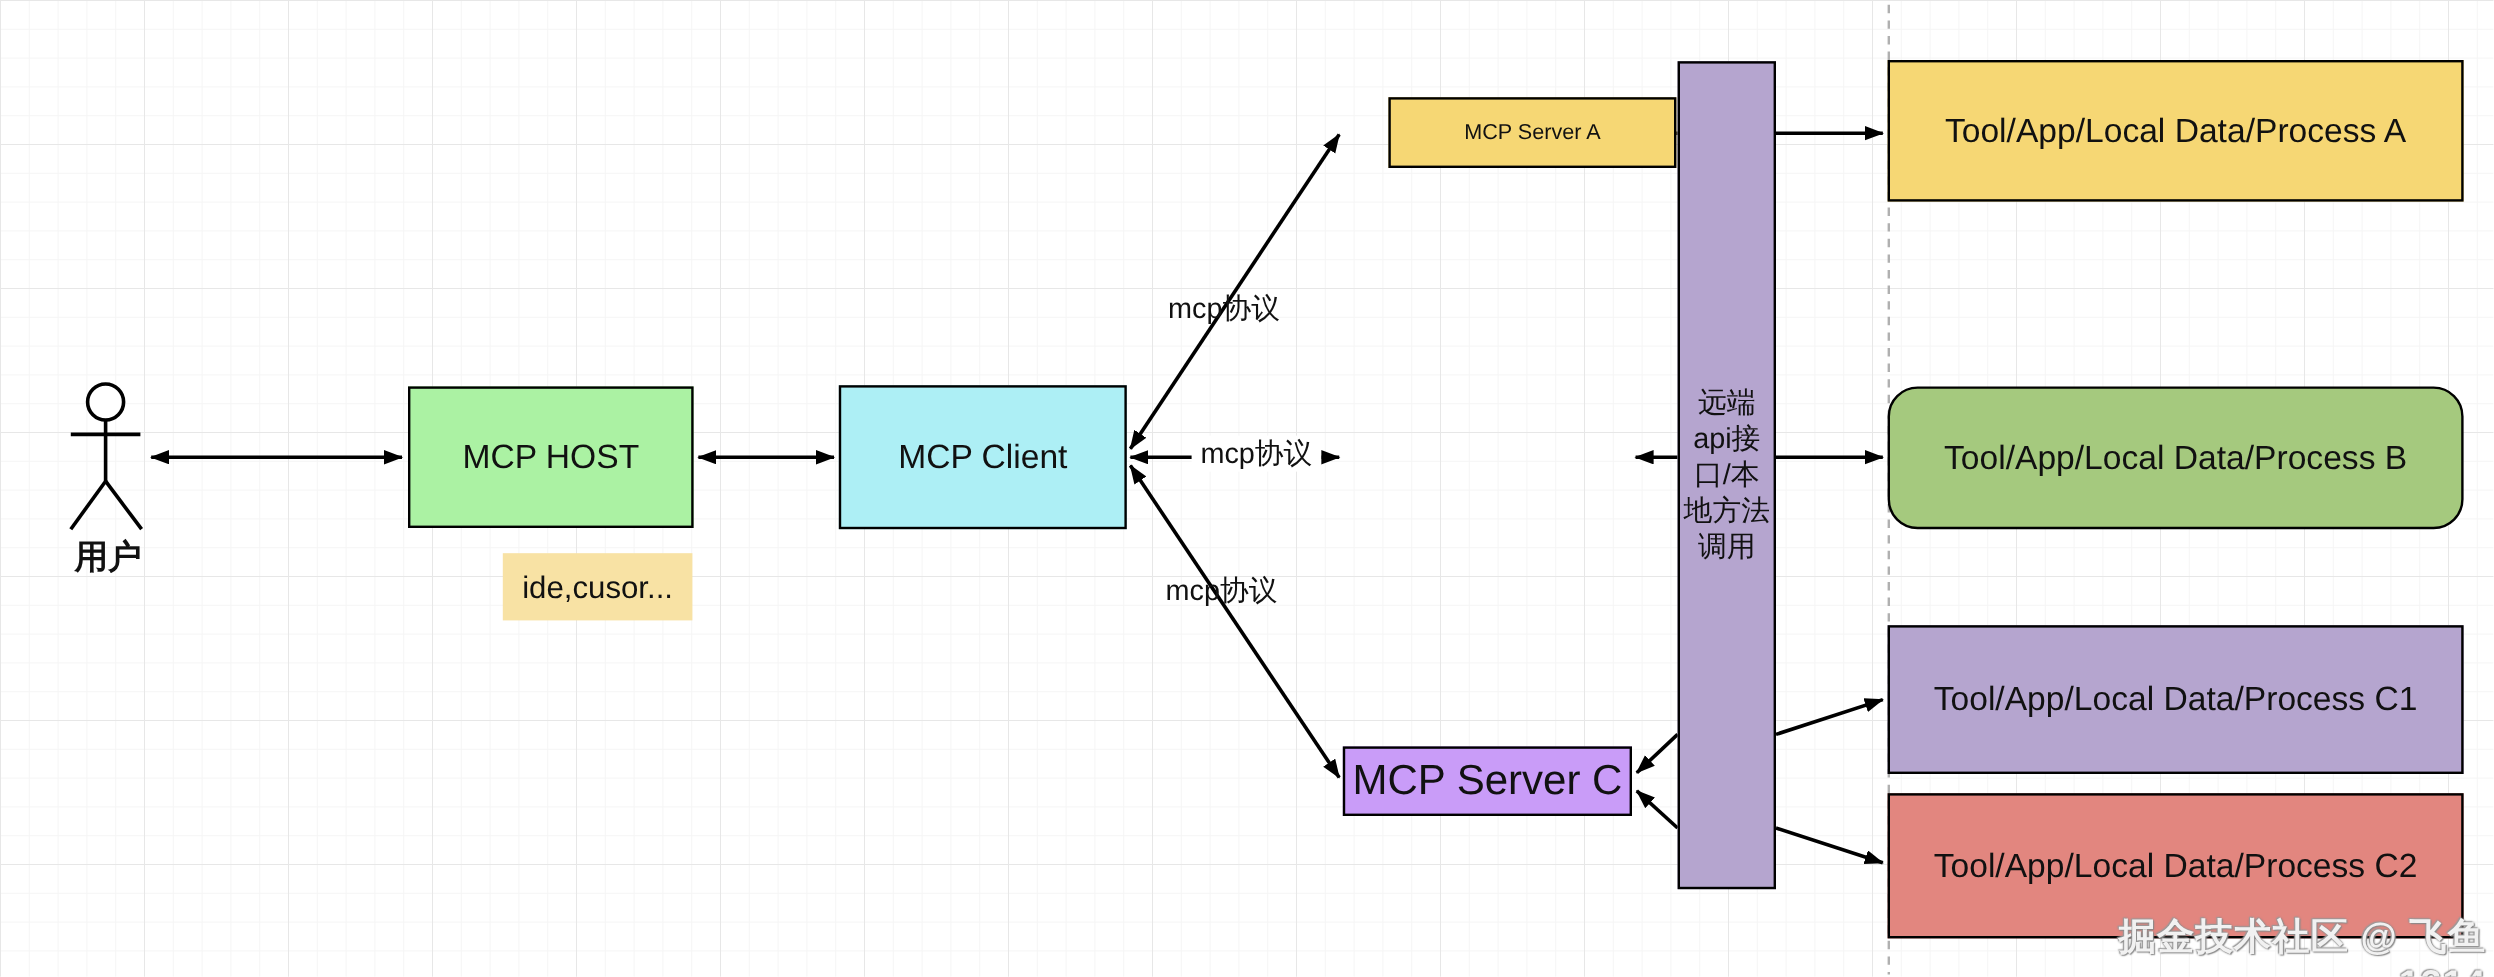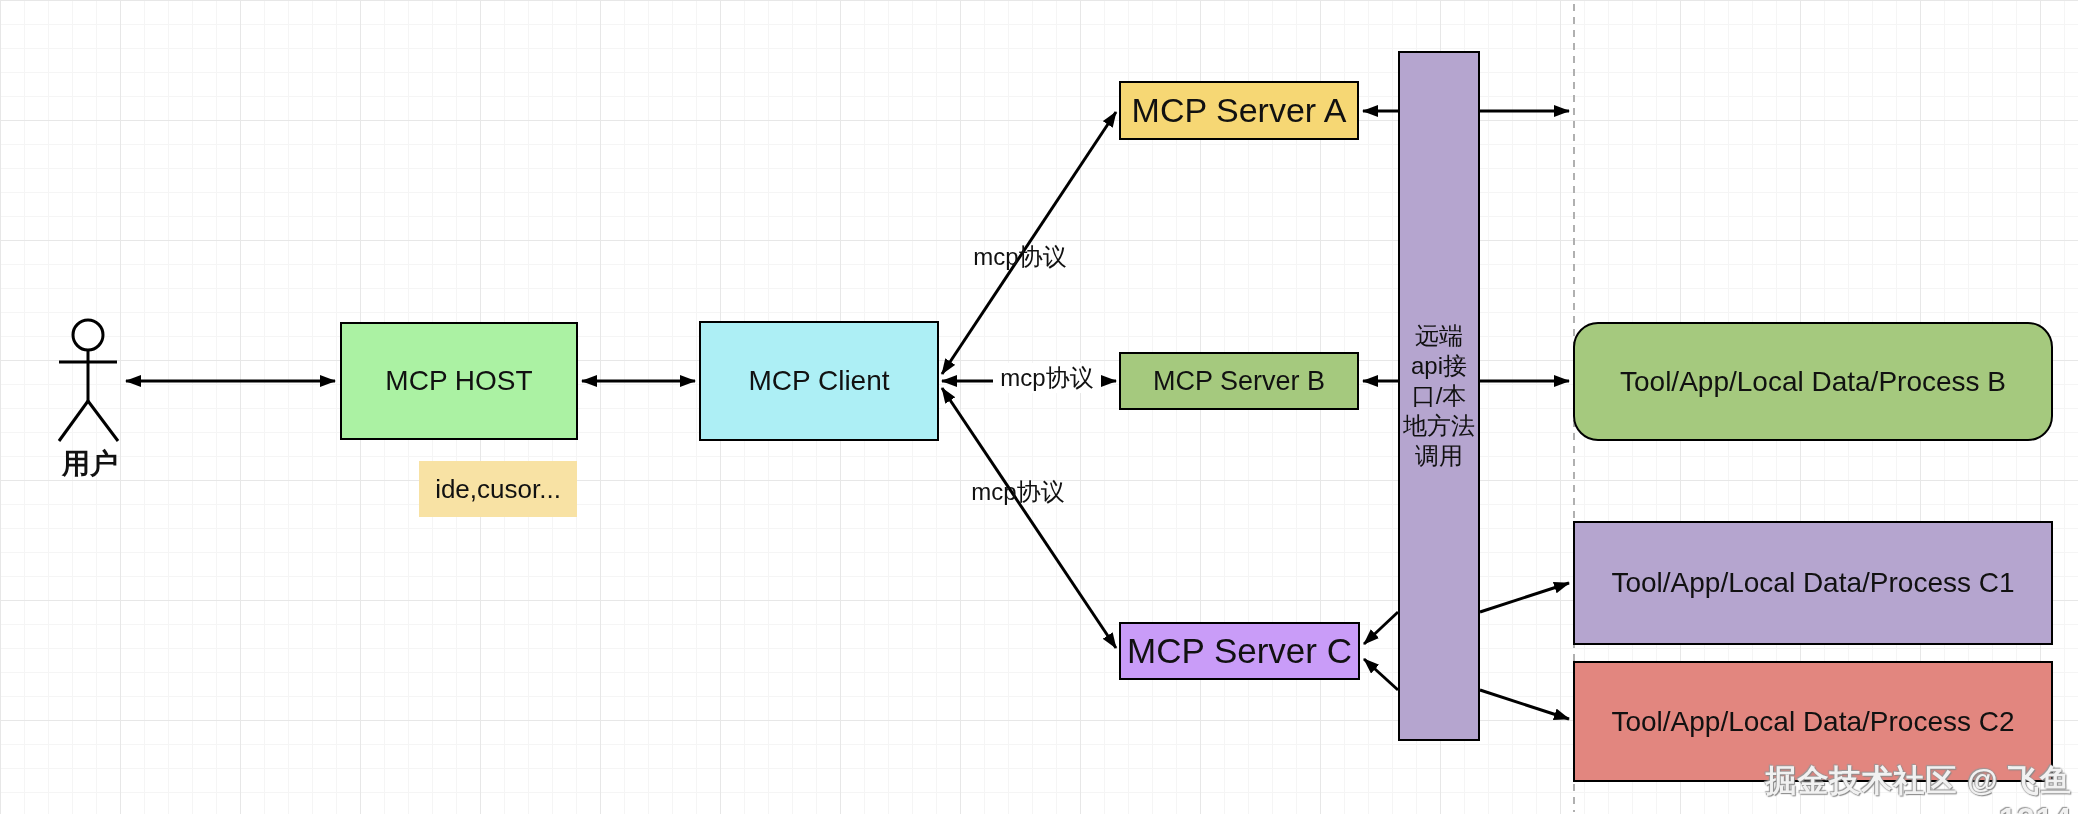--- a/index.html
+++ b/index.html
@@ -97,40 +97,40 @@
   </svg>
 
   <div class="box" style="left:340px;top:322px;width:238px;height:118px;background:#abf2a3;">
     <span>MCP HOST</span>
   </div>
 
   <div class="box" style="left:699px;top:321px;width:240px;height:120px;background:#adeff5;">
     <span>MCP Client</span>
   </div>
 
-  <div class="box" style="left:1119px;top:81px;width:240px;height:59px;background:#f6d774;font-size:34px;">
+  <div class="box" style="left:1157px;top:81px;width:240px;height:59px;background:#f6d774;font-size:18px;">
     <span>MCP Server A</span>
   </div>
 
-  <div class="box" style="left:1119px;top:352px;width:240px;height:58px;background:#a5c97e;font-size:27px;">
-    <span>MCP Server B</span>
-  </div>
 
   <div class="box" style="left:1119px;top:622px;width:241px;height:58px;background:#c99cf8;font-size:35px;">
     <span>MCP Server C</span>
   </div>
 
   <div class="box" style="left:1398px;top:51px;width:82px;height:690px;background:#b5a5cf;">
     <span class="bridge-text">远端
 api接
 口/本
 地方法
 调用</span>
   </div>
 
+  <div class="box" style="left:1573px;top:50px;width:480px;height:118px;background:#f6d774;">
+    <span>Tool/App/Local Data/Process A</span>
+  </div>
 
   <div class="box" style="left:1573px;top:322px;width:480px;height:119px;background:#a5c97e;border-radius:25px;">
     <span>Tool/App/Local Data/Process B</span>
   </div>
 
   <div class="box" style="left:1573px;top:521px;width:480px;height:124px;background:#b5a5cf;">
     <span>Tool/App/Local Data/Process C1</span>
   </div>
 
   <div class="box" style="left:1573px;top:661px;width:480px;height:121px;background:#e2867f;">

